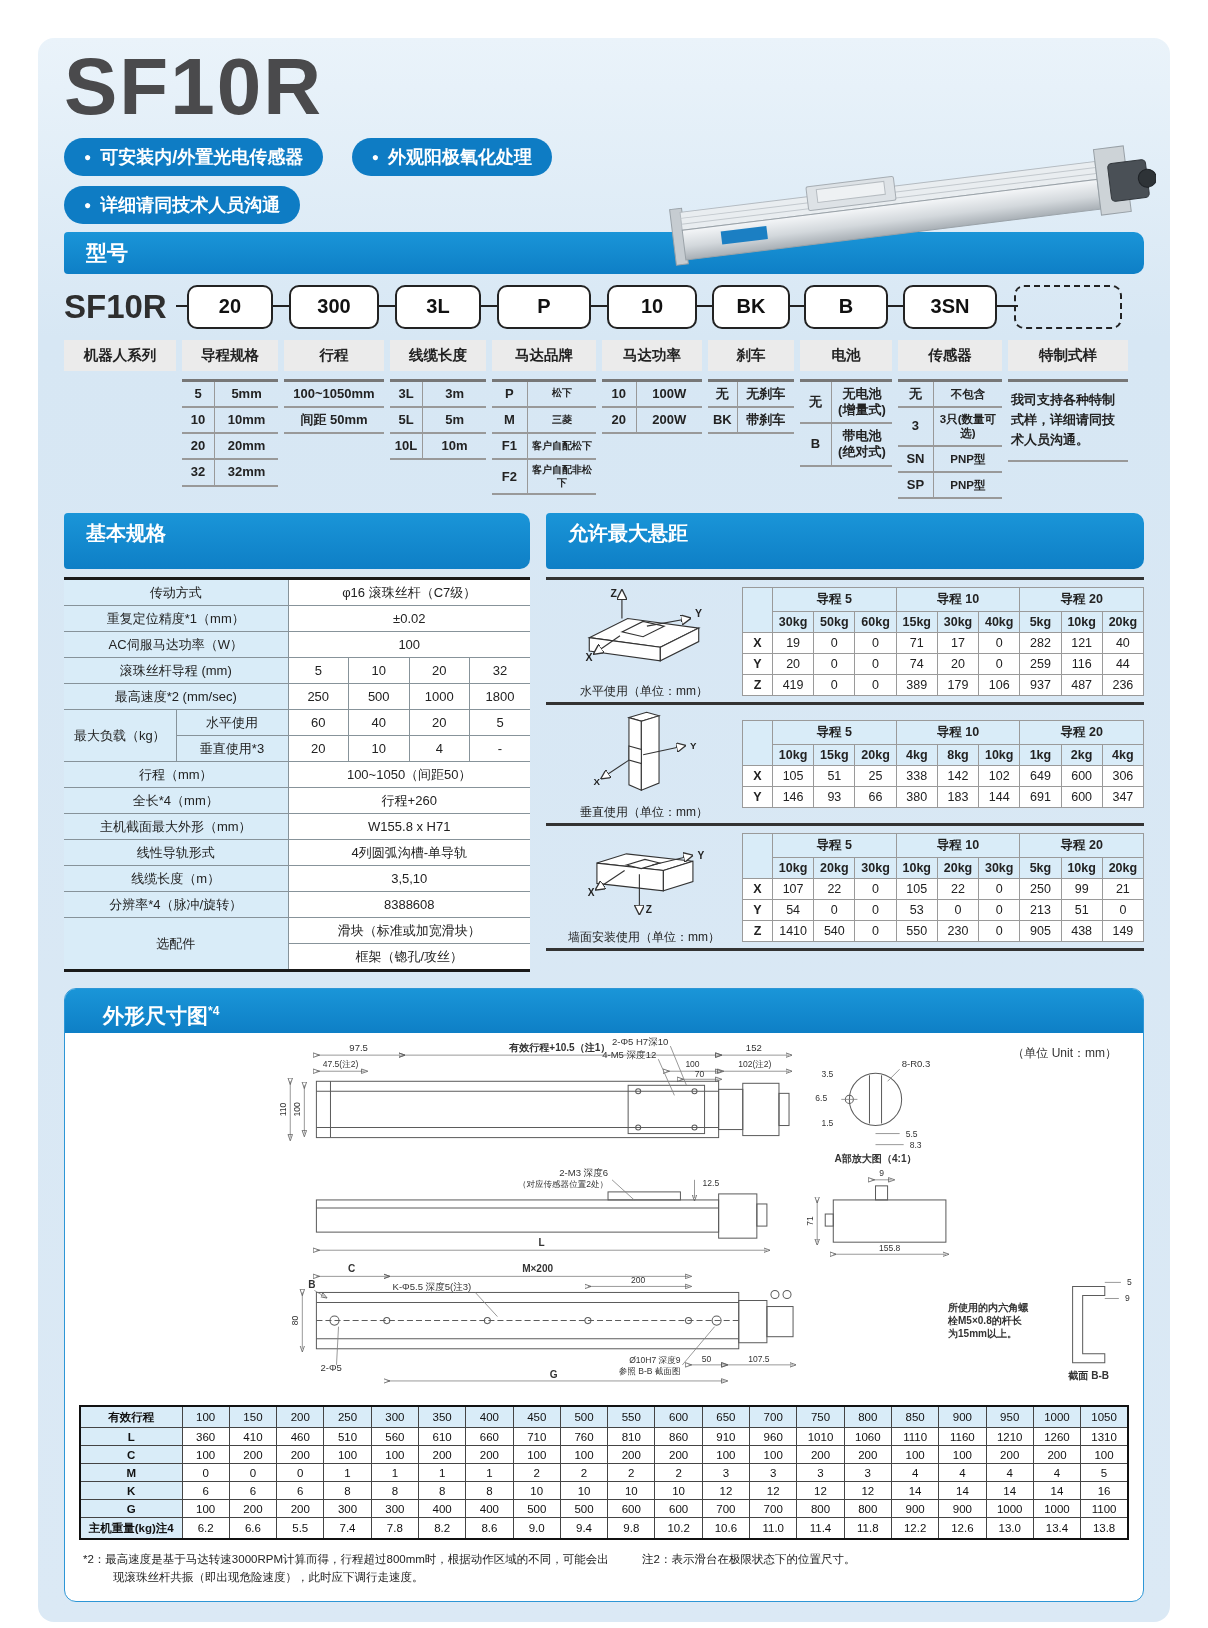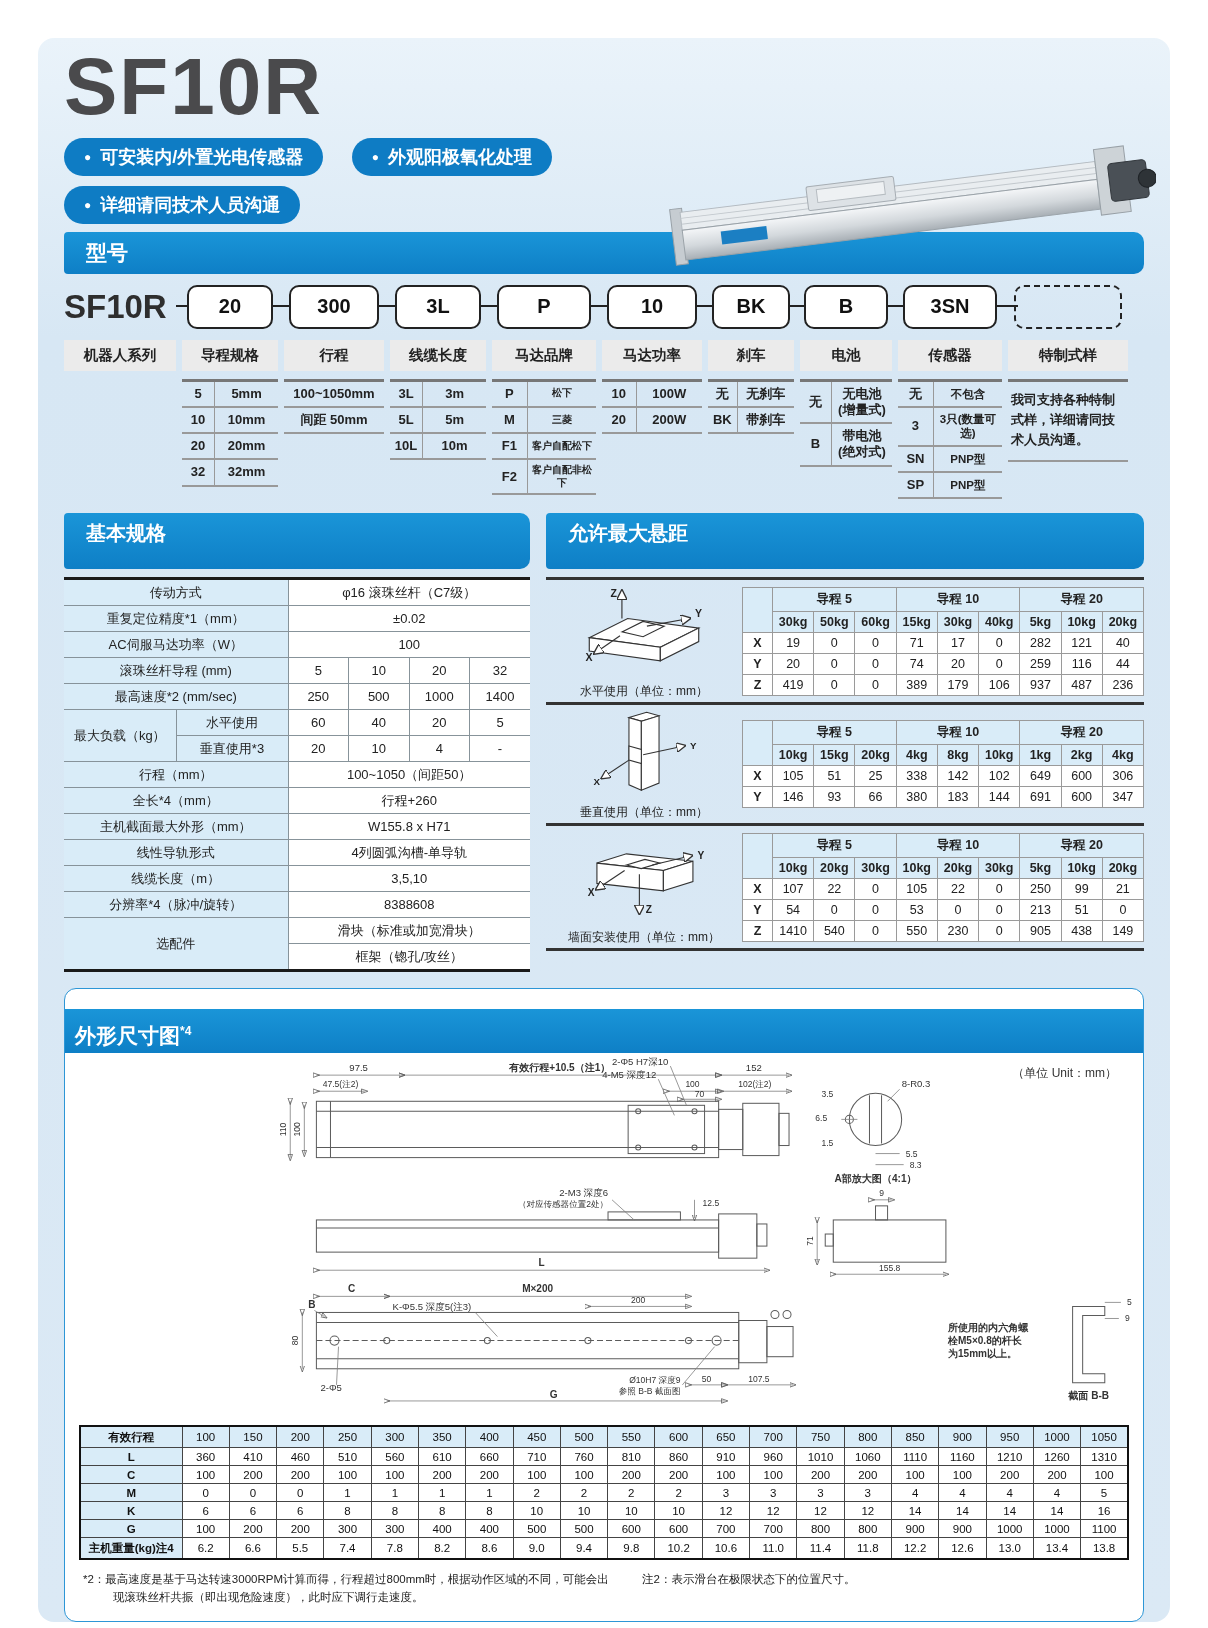--- a/index.html
+++ b/index.html
@@ -53,21 +53,21 @@
   .oblock.last{border-bottom:3px solid #333;}
   .oleft{text-align:center;padding:2px 0;}
   .ocap{font-size:12px;color:#222;margin-top:1px;}
   .overhang{width:100%;border-collapse:collapse;table-layout:fixed;}
   .overhang td{border:1px solid #9a9a9a;text-align:center;font-size:12.5px;padding:3px 0;background:#fff;color:#222;}
   .overhang td.h{background:#d9ecf8;font-weight:bold;}
   .overhang td:first-child{font-weight:bold;}
   
   .panel{margin:16px 26px 0;background:#fff;border:1.5px solid #2d96d6;border-radius:12px;overflow:hidden;}
   .panel-bar{background:linear-gradient(180deg,#1a95d8,#0e7fc6);color:#fff;font-weight:bold;font-size:21px;
-    height:44px;line-height:44px;padding-left:10px;margin-top:20px;}
+    height:44px;line-height:44px;padding-left:38px;}
   .panel-bar sup{font-size:12px;}
   .drawings{position:relative;height:354px;}
   .unit{position:absolute;right:26px;top:12px;font-size:12px;color:#333;}
   .dwg{position:absolute;left:0;top:0;width:100%;height:100%;}
   .dwg line,.dwg rect,.dwg circle,.dwg path,.dwg polygon,.dwg polyline{stroke:#5b5b5b;fill:none;stroke-width:1;}
   .dwg .dl{stroke:#808080;stroke-width:0.8;}
   .dwg text{fill:#333;font-size:9.5px;stroke:none;font-family:inherit;}
   .dwg .sm{font-size:8.5px;}
   .dwg .b{font-weight:bold;font-size:10px;}
   .dimtab{border-collapse:collapse;table-layout:fixed;margin:18px auto 0;width:calc(100% - 28px);border:2px solid #111;}
@@ -353,21 +353,21 @@
               <td>5</td>
               <td>10</td>
               <td>20</td>
               <td>32</td>
             </tr>
             <tr>
               <td colspan="2" class="h">最高速度*2 (mm/sec)</td>
               <td>250</td>
               <td>500</td>
               <td>1000</td>
-              <td>1400</td>
+              <td>1800</td>
             </tr>
             <tr>
               <td rowspan="2" class="h">最大负载（kg）</td>
               <td class="h">水平使用</td>
               <td>60</td>
               <td>40</td>
               <td>20</td>
               <td>5</td>
             </tr>
             <tr>

